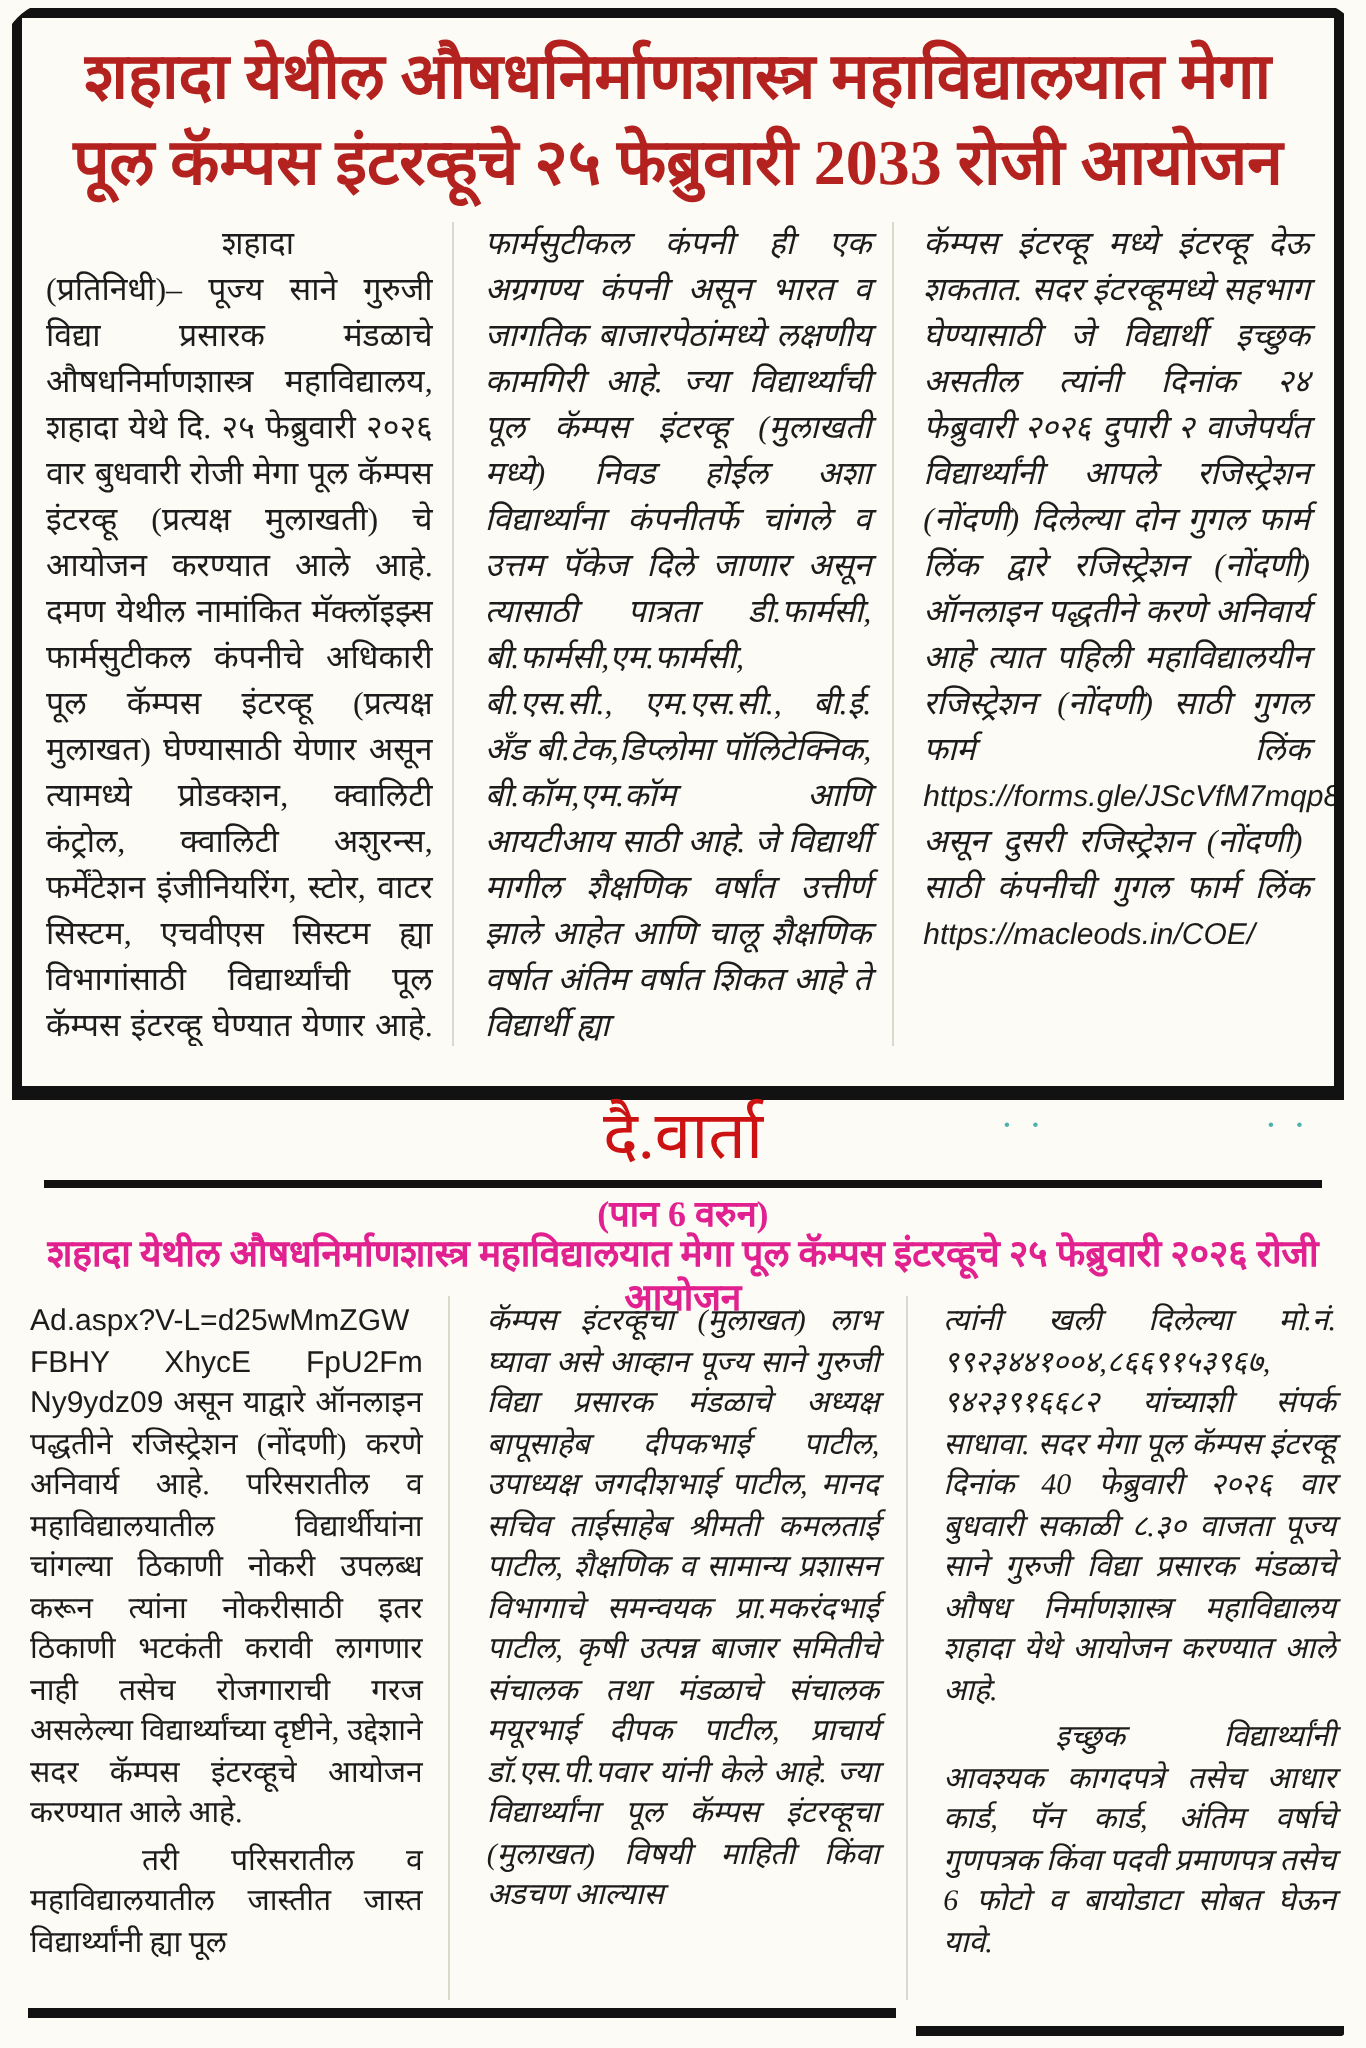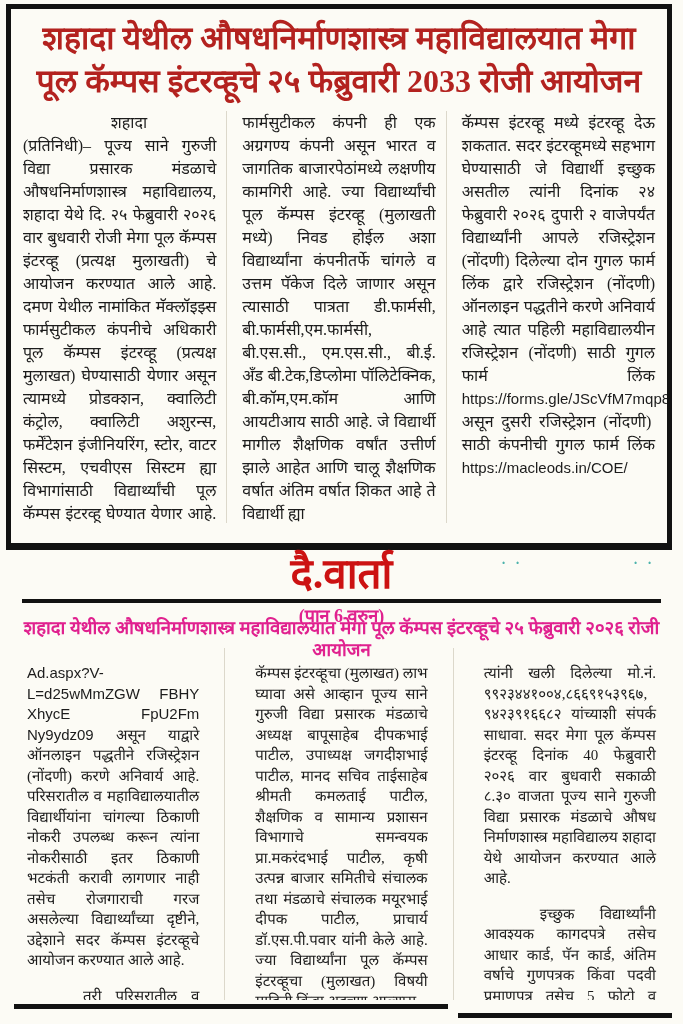--- a/index.html
+++ b/index.html
@@ -13,60 +13,60 @@
     --artifact-teal:#2fa7a0;
   }
   *{box-sizing:border-box;}
   html,body{margin:0;padding:0;}
   body{
     width:683px;height:1024px;
     font-family:"Liberation Serif","DejaVu Serif",serif;
     color:var(--body-ink);
     background:var(--paper-bg);
   }
-  .page{position:relative;width:683px;height:1024px;overflow:hidden;background:var(--paper-bg);}
+  .page{position:relative;width:683px;height:1024px;overflow:hidden;background:var(--paper-bg);border-radius:30px;}
 
   
   .top-frame{
     position:absolute;left:6px;top:4px;width:666px;height:546px;
     border:5px solid var(--rule-black);
     border-bottom-width:7px;
     background:var(--paper-bg);
     overflow:hidden;
   }
   .top-headline{
     color:var(--headline-red);
     font-weight:bold;
     text-align:center;
     font-size:32px;
     line-height:1.34;
     padding:8px 6px 4px 6px;
   }
   .cols{display:flex;gap:10px;padding:0 12px;justify-content:center;}
   .col{flex:1 1 0;min-width:0;}
-  .col + .col{border-left:1px solid var(--column-rule);padding-left:15px;}
+  .col + .col{border-left:1px solid var(--column-rule);padding-left:15px;font-style:italic;}
   .top-cols{height:412px;margin-top:4px;overflow:hidden;}
   .top-cols p{margin:0;text-align:justify;font-size:16px;line-height:23px;}
   .first-par{text-indent:88px;}
   .indented{text-indent:56px;}
   .continuation-note{
     text-align:center !important;
     font-weight:bold;
     font-size:19px;
     margin-top:4px !important;
     text-indent:0;
   }
   .latin{font-family:"Liberation Sans","DejaVu Sans",sans-serif;font-size:15px;}
 
   
   .masthead{position:absolute;left:0;top:552px;width:683px;text-align:center;}
   .masthead-title{
     color:var(--masthead-red);
-    font-weight:bold;
-    font-size:42px;
+    font-weight:normal;
+    font-size:33px;
     line-height:1.05;
     display:inline-block;
   }
   .masthead-rule{height:4px;background:var(--rule-black);margin:3px 22px 3px 22px;}
   .continued-from{
     color:var(--accent-pink);
     font-weight:bold;
     font-size:18px;
     line-height:1.15;
   }
@@ -80,21 +80,21 @@
   
   .bottom-headline{
     position:absolute;left:0;top:617px;width:683px;
     color:var(--accent-pink);
     font-weight:bold;
     font-size:18.5px;
     text-align:center;
     line-height:1.2;
   }
   .bottom-cols{position:absolute;left:0;top:648px;width:683px;height:352px;overflow:hidden;}
-  .bottom-cols p{margin:15px;text-align:justify;font-size:15px;line-height:20.5px;}
+  .bottom-cols p{margin:3px;text-align:justify;font-size:15px;line-height:20.5px;}
   .rule-bottom-left{position:absolute;left:14px;top:1004px;width:434px;height:5px;background:var(--rule-black);}
   .rule-bottom-right{position:absolute;left:458px;top:1013px;width:214px;height:5px;background:var(--rule-black);}
 </style>
 </head>
 <body>
 
 <div class="page">
 
   <div class="top-frame">
     <div class="top-headline">
@@ -127,20 +127,20 @@
   <div class="cols bottom-cols">
     <div class="col">
       <p><span class="latin">Ad.aspx?V-L=d25wMmZGW FBHY XhycE FpU2Fm Ny9ydz09</span><span> असून याद्वारे ऑनलाइन पद्धतीने रजिस्ट्रेशन (नोंदणी) करणे अनिवार्य आहे. परिसरातील व महाविद्यालयातील विद्यार्थीयांना चांगल्या ठिकाणी नोकरी उपलब्ध करून त्यांना नोकरीसाठी इतर ठिकाणी भटकंती करावी लागणार नाही तसेच रोजगाराची गरज असलेल्या विद्यार्थ्यांच्या दृष्टीने, उद्देशाने सदर कॅम्पस इंटरव्हूचे आयोजन करण्यात आले आहे.</span></p>
       <p class="indented">तरी परिसरातील व महाविद्यालयातील जास्तीत जास्त विद्यार्थ्यांनी ह्या पूल</p>
     </div>
     <div class="col">
       <p>कॅम्पस इंटरव्हूचा (मुलाखत) लाभ घ्यावा असे आव्हान पूज्य साने गुरुजी विद्या प्रसारक मंडळाचे अध्यक्ष बापूसाहेब दीपकभाई पाटील, उपाध्यक्ष जगदीशभाई पाटील, मानद सचिव ताईसाहेब श्रीमती कमलताई पाटील, शैक्षणिक व सामान्य प्रशासन विभागाचे समन्वयक प्रा.मकरंदभाई पाटील, कृषी उत्पन्न बाजार समितीचे संचालक तथा मंडळाचे संचालक मयूरभाई दीपक पाटील, प्राचार्य डॉ.एस.पी.पवार यांनी केले आहे. ज्या विद्यार्थ्यांना पूल कॅम्पस इंटरव्हूचा (मुलाखत) विषयी माहिती किंवा अडचण आल्यास</p>
     </div>
     <div class="col">
       <p>त्यांनी खली दिलेल्या मो.नं. ९९२३४४१००४,८६६९१५३९६७, ९४२३९१६६८२ यांच्याशी संपर्क साधावा. सदर मेगा पूल कॅम्पस इंटरव्हू दिनांक 40 फेब्रुवारी २०२६ वार बुधवारी सकाळी ८.३० वाजता पूज्य साने गुरुजी विद्या प्रसारक मंडळाचे औषध निर्माणशास्त्र महाविद्यालय शहादा येथे आयोजन करण्यात आले आहे.</p>
-      <p class="indented">इच्छुक विद्यार्थ्यांनी आवश्यक कागदपत्रे तसेच आधार कार्ड, पॅन कार्ड, अंतिम वर्षाचे गुणपत्रक किंवा पदवी प्रमाणपत्र तसेच 5 फोटो व बायोडाटा सोबत घेऊन यावे.</p>
+      <p class="indented">इच्छुक विद्यार्थ्यांनी आवश्यक कागदपत्रे तसेच आधार कार्ड, पॅन कार्ड, अंतिम वर्षाचे गुणपत्रक किंवा पदवी प्रमाणपत्र तसेच 6 फोटो व बायोडाटा सोबत घेऊन यावे.</p>
     </div>
   </div>
 
   <div class="rule-bottom-left"></div>
   <div class="rule-bottom-right"></div>
 
 </div>
 
 </body></html>

